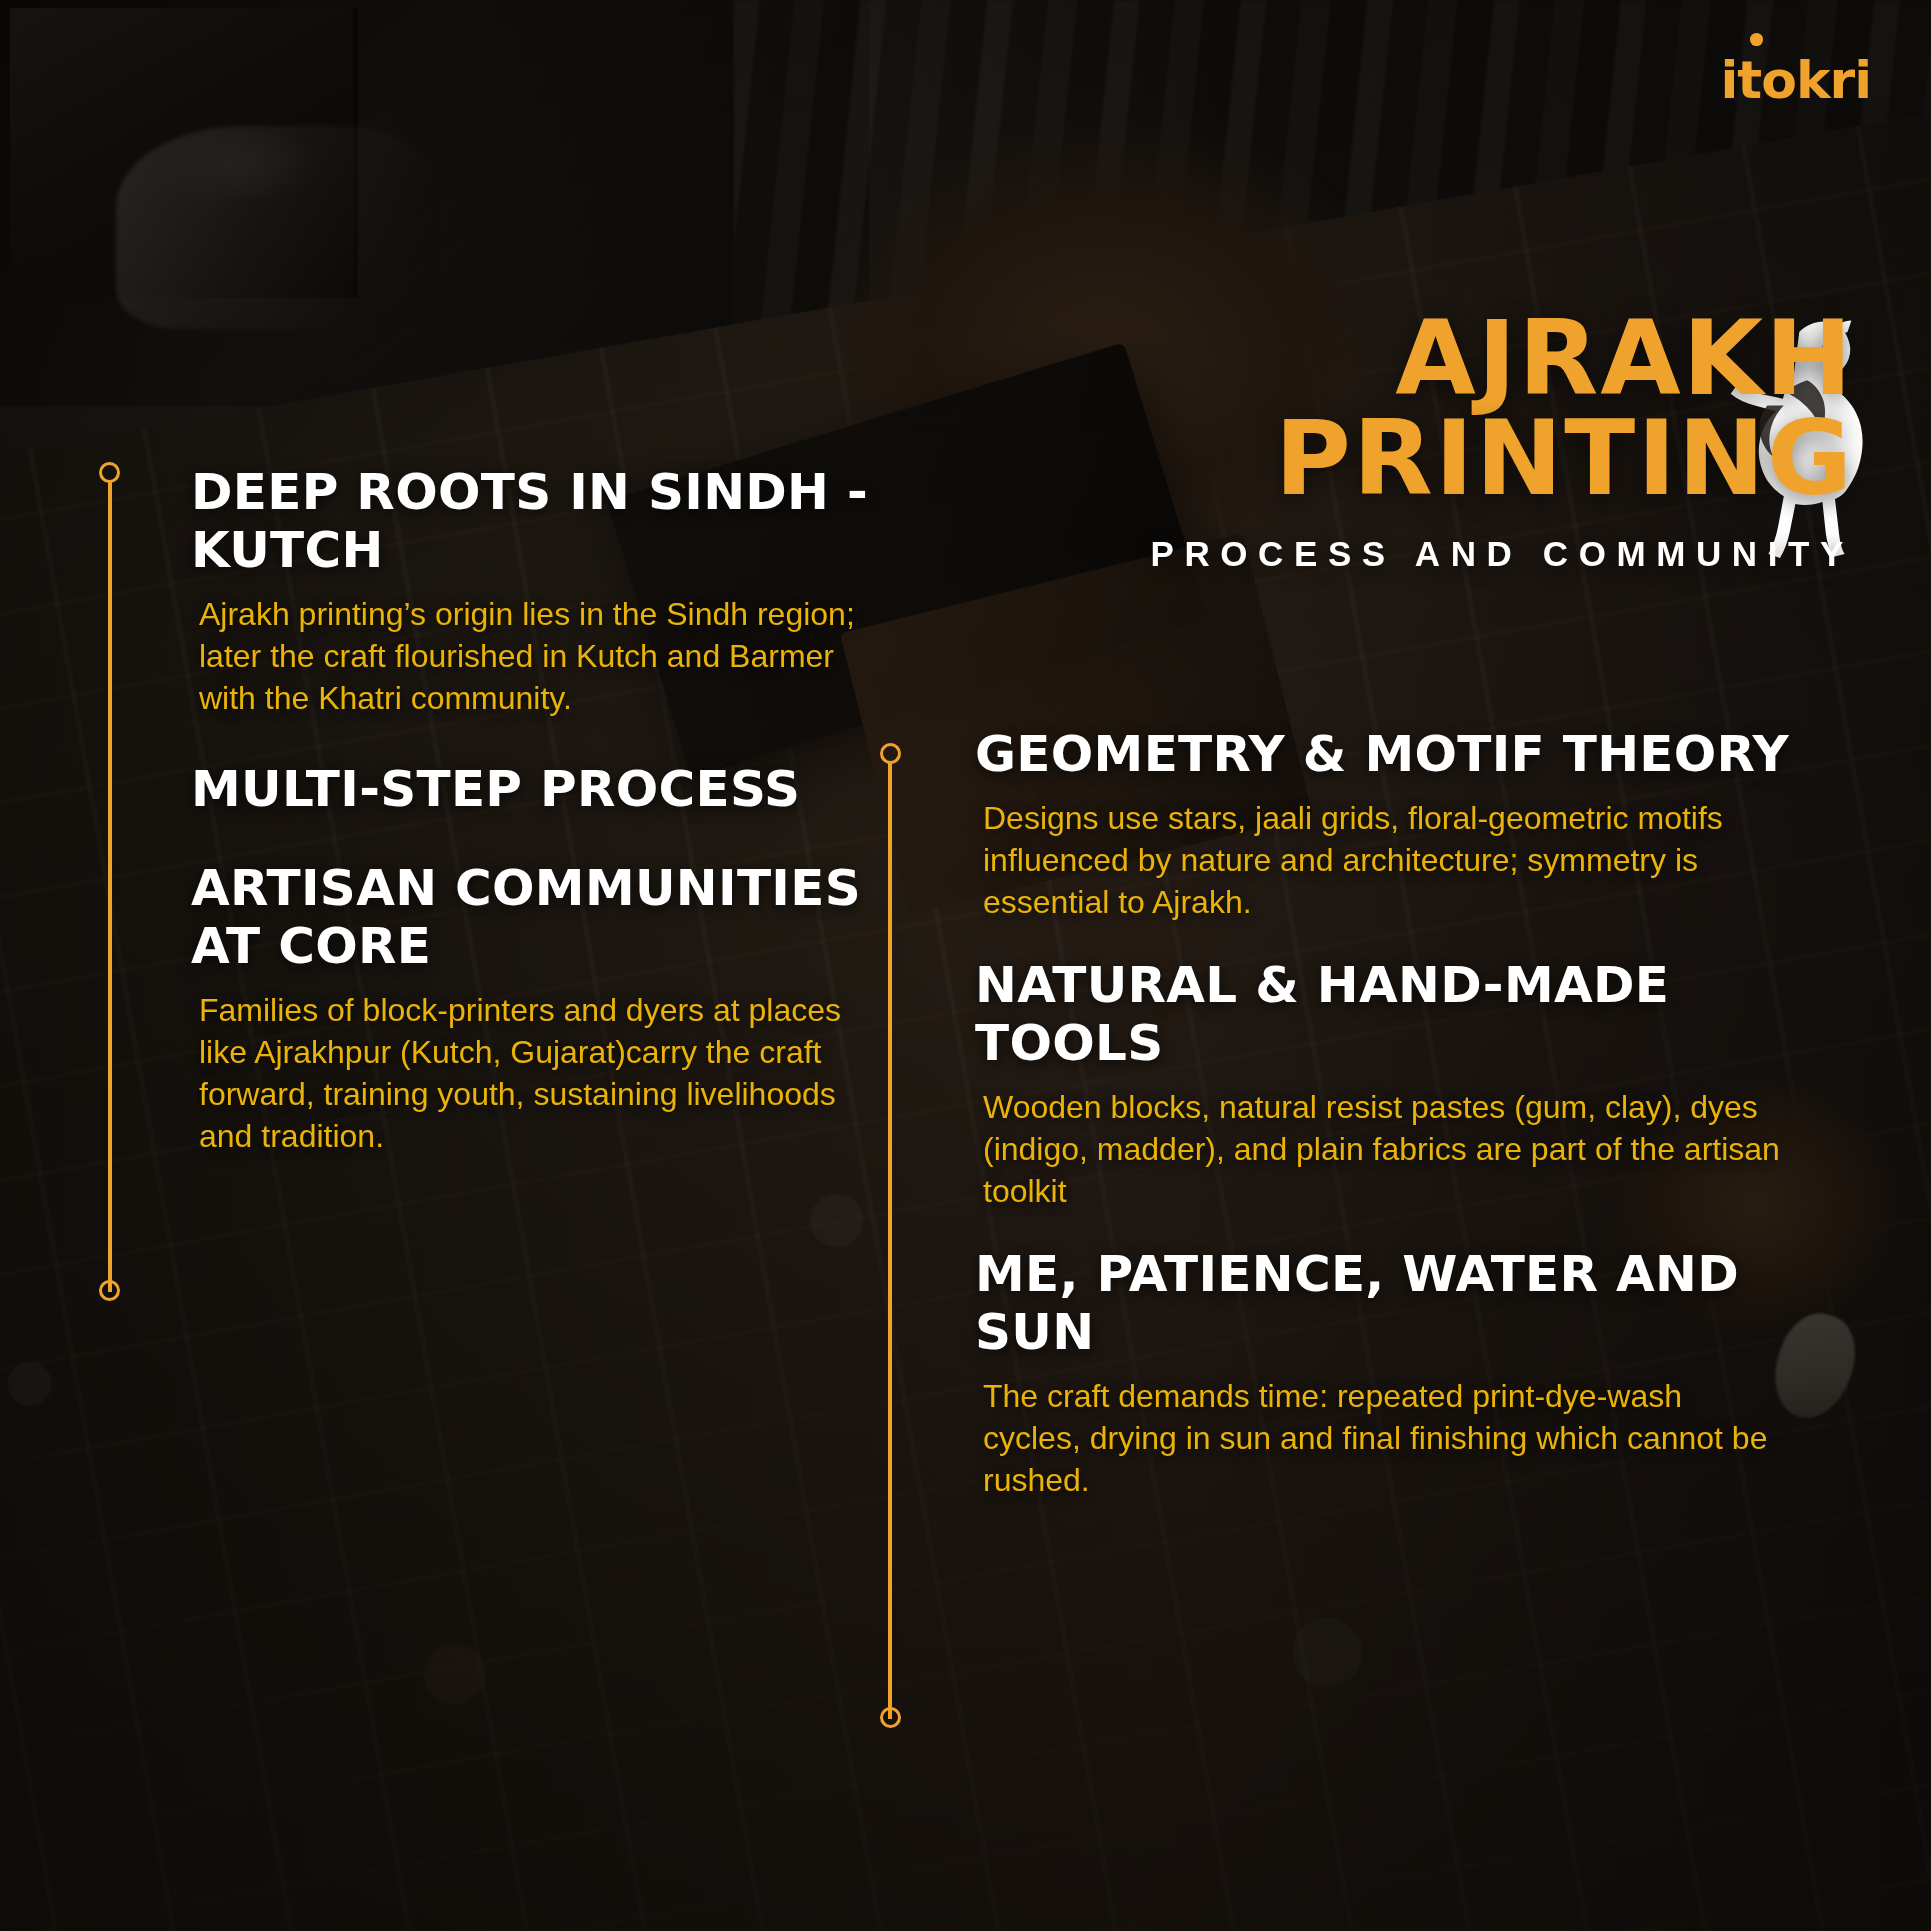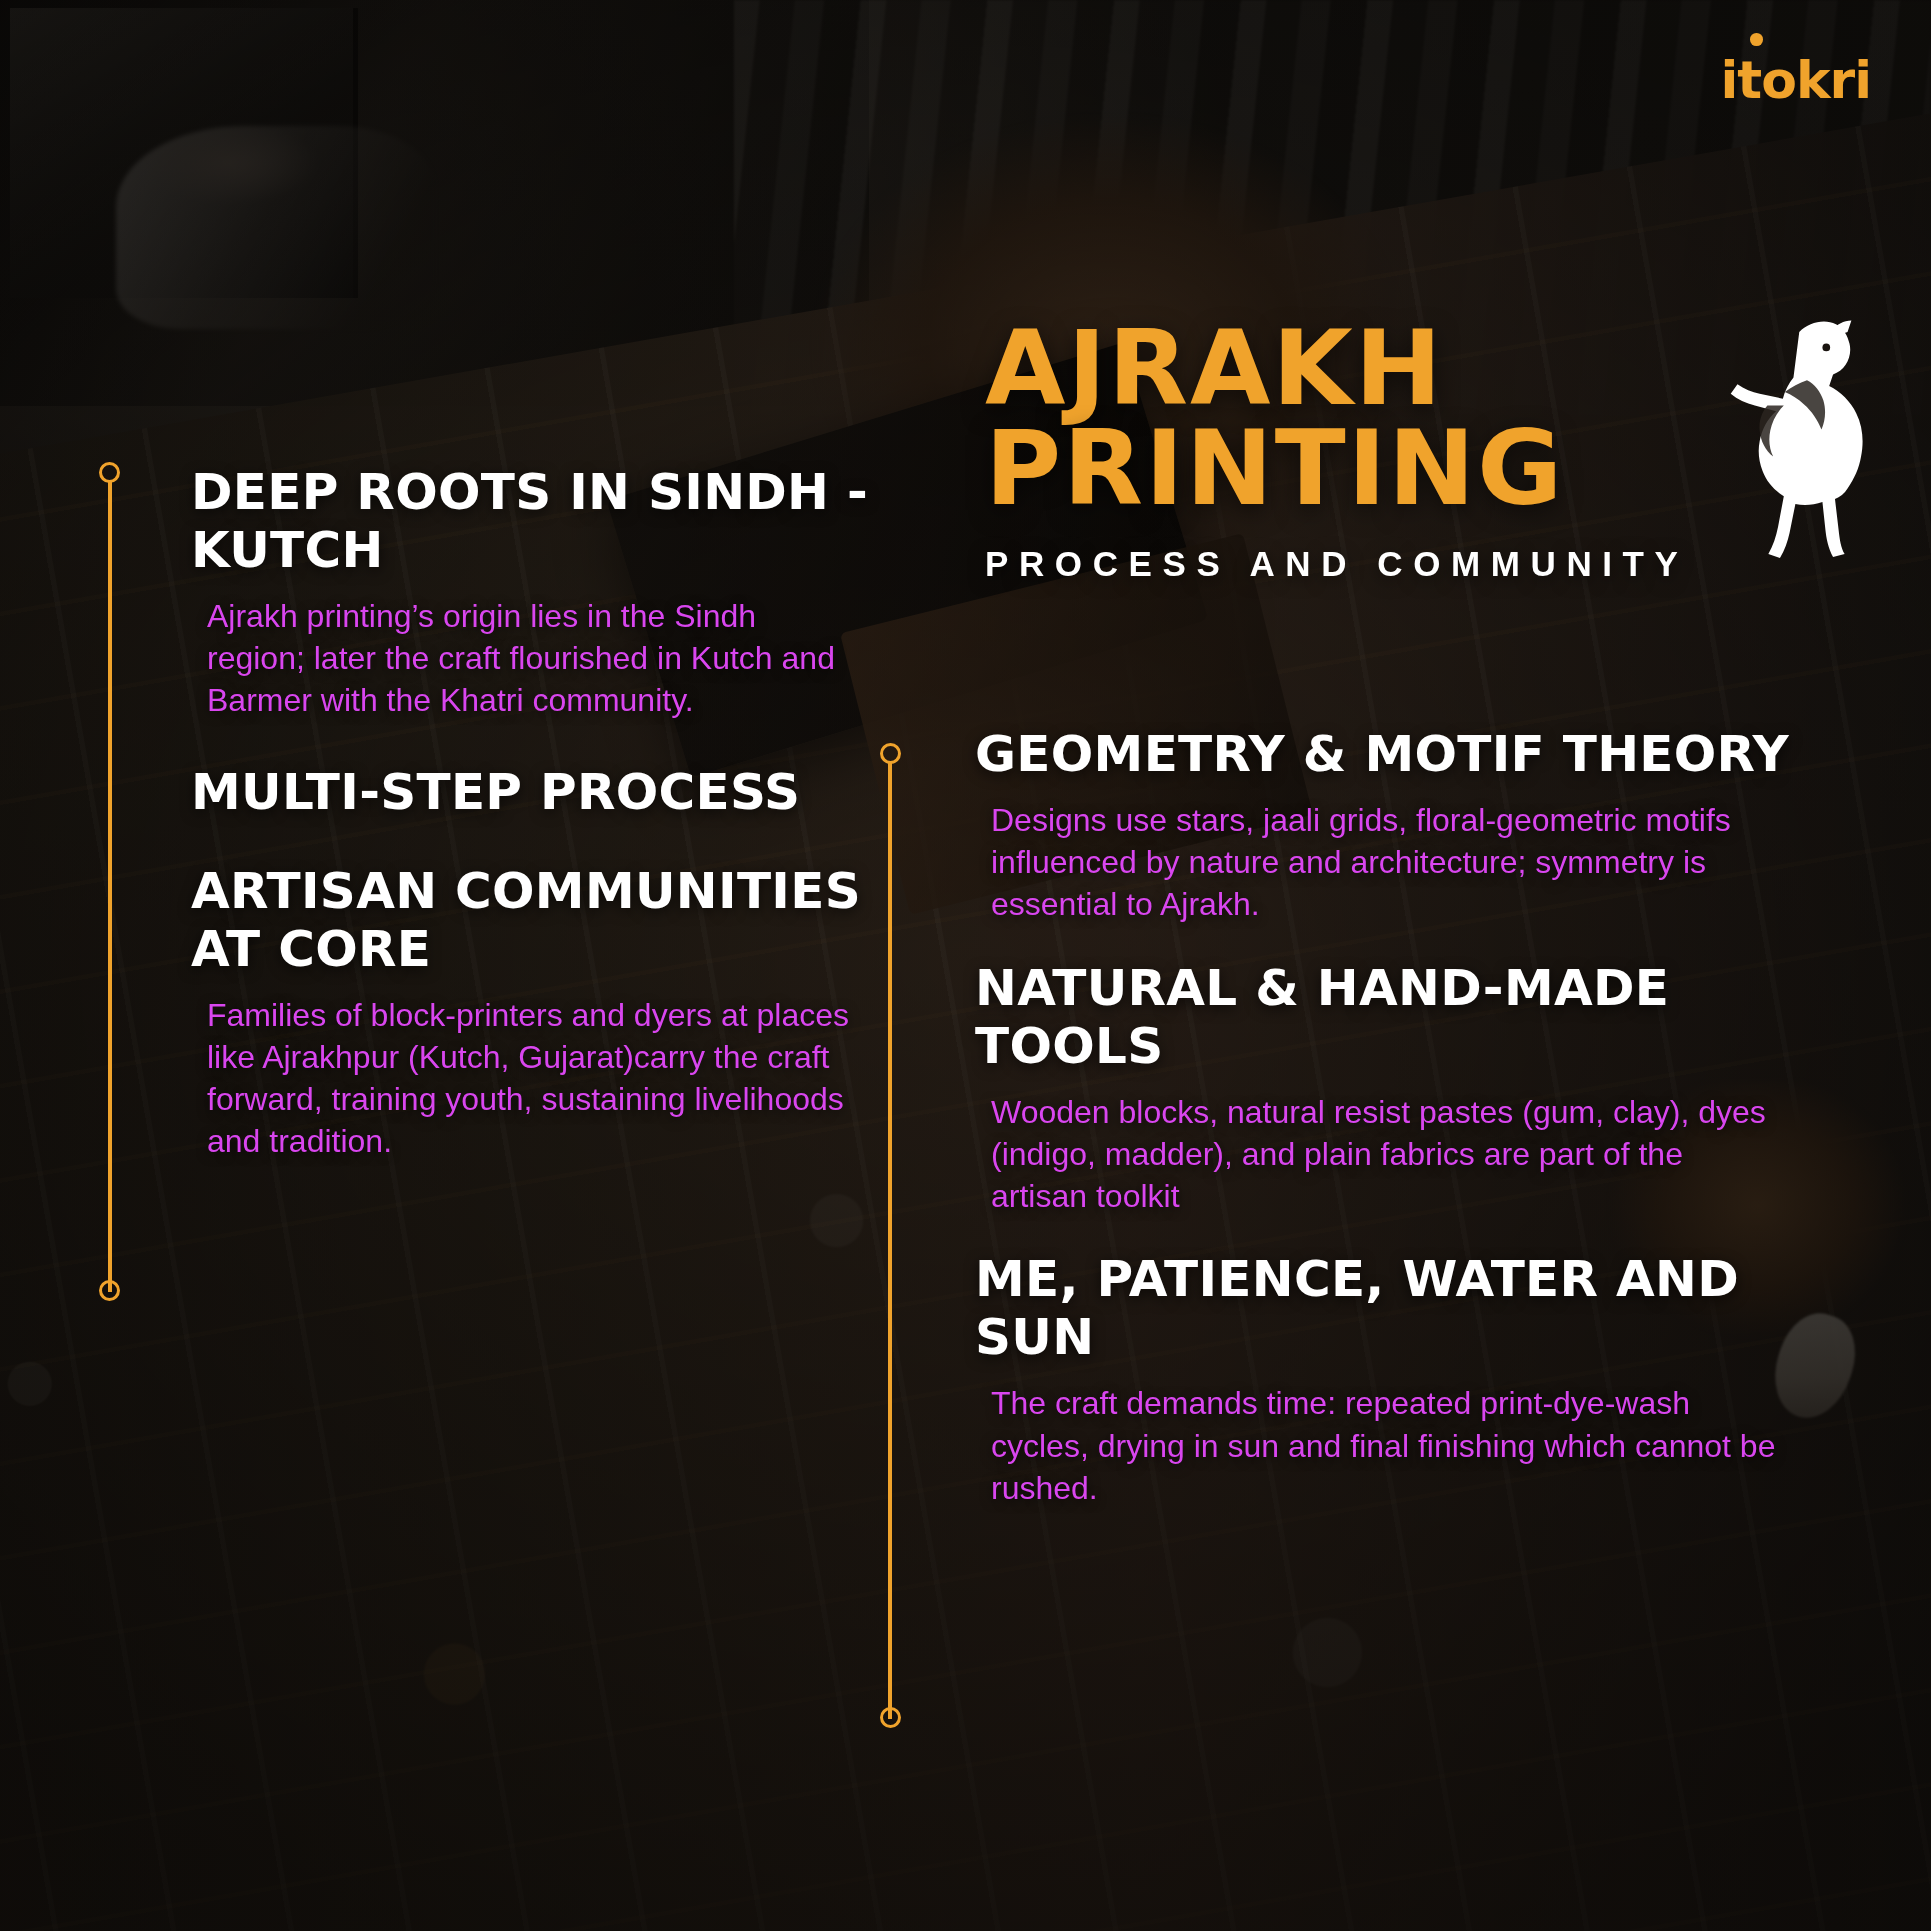--- a/index.html
+++ b/index.html
@@ -186,23 +186,23 @@
     border-radius: 50%;
     background: #f0a32c;
     top: -5.8px;
     left: 43px;
   }
 
   
   .title-wrap {
     position: absolute;
     left: 985px;
-    top: 319px;
+    top: 309px;
     width: 869px;
-    text-align: left;
+    text-align: right;
   }
   .title-line {
     font-family: "DejaVu Sans", sans-serif;
     font-weight: 700;
     font-size: 104px;
     line-height: 0.96;
     letter-spacing: 1.9px;
     color: #f0a32c;
     text-shadow: 0 5.8px 25px rgba(0,0,0,0.55);
   }
@@ -262,23 +262,23 @@
     color: #ffffff;
     letter-spacing: 0.3px;
     text-shadow: 0 2.9px 13.5px rgba(0,0,0,0.65);
     margin: 0 0 13.5px 0;
   }
   .item-body {
     font-family: "Liberation Sans", sans-serif;
     font-weight: 400;
     font-size: 32px;
     line-height: 1.32;
-    color: #d946ef;
+    color: #eab308;
     text-shadow: 0 1.9px 11.6px rgba(0,0,0,0.7);
-    margin: 16px;
+    margin: 8px;
   }
   .gap-lg { margin-bottom: 41px; }
   .gap-md { margin-bottom: 33px; }
 </style>
 </head>
 <body>
 
 <div id="poster">
 
   <div class="bg-layer bg-base">

